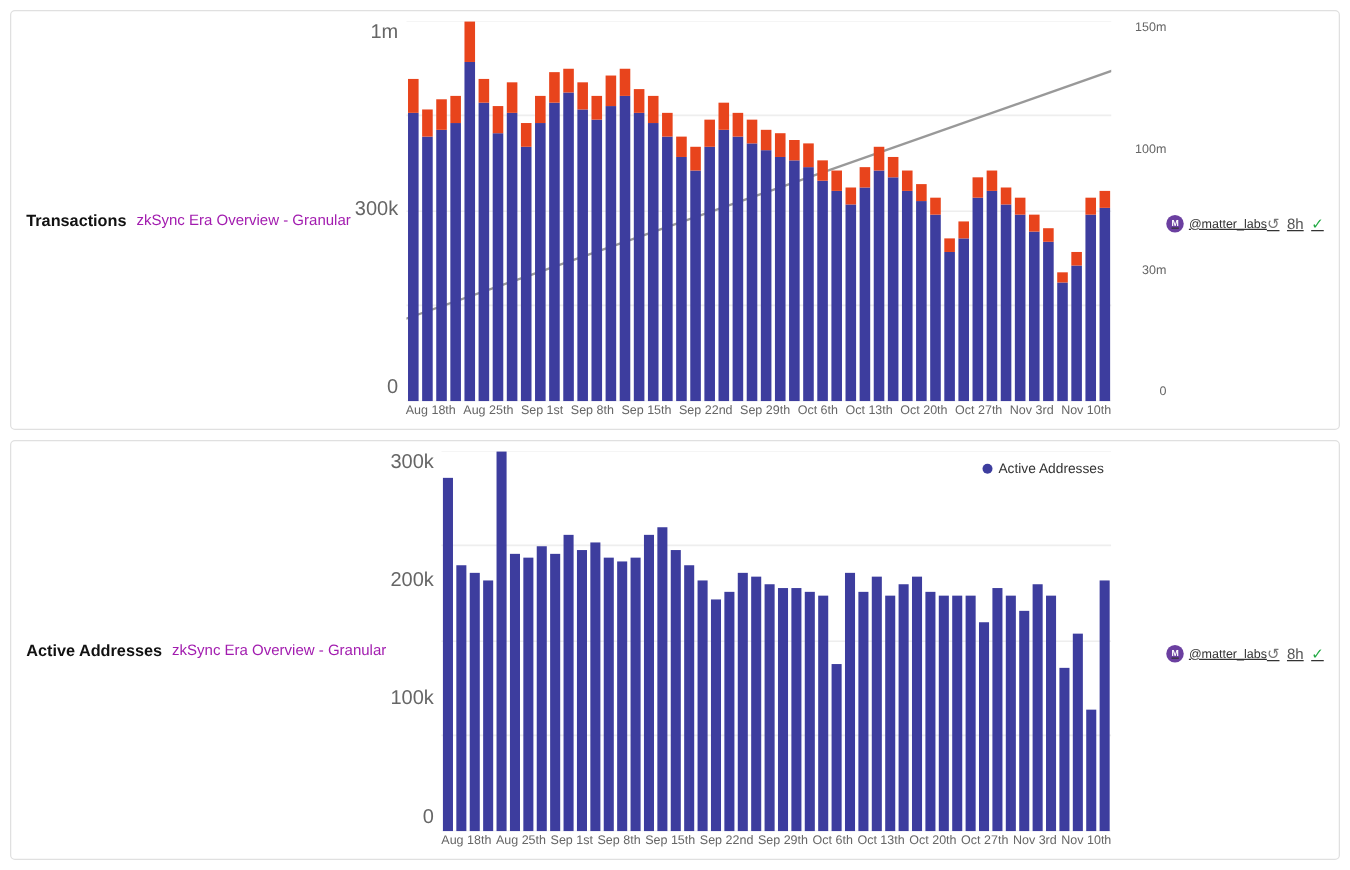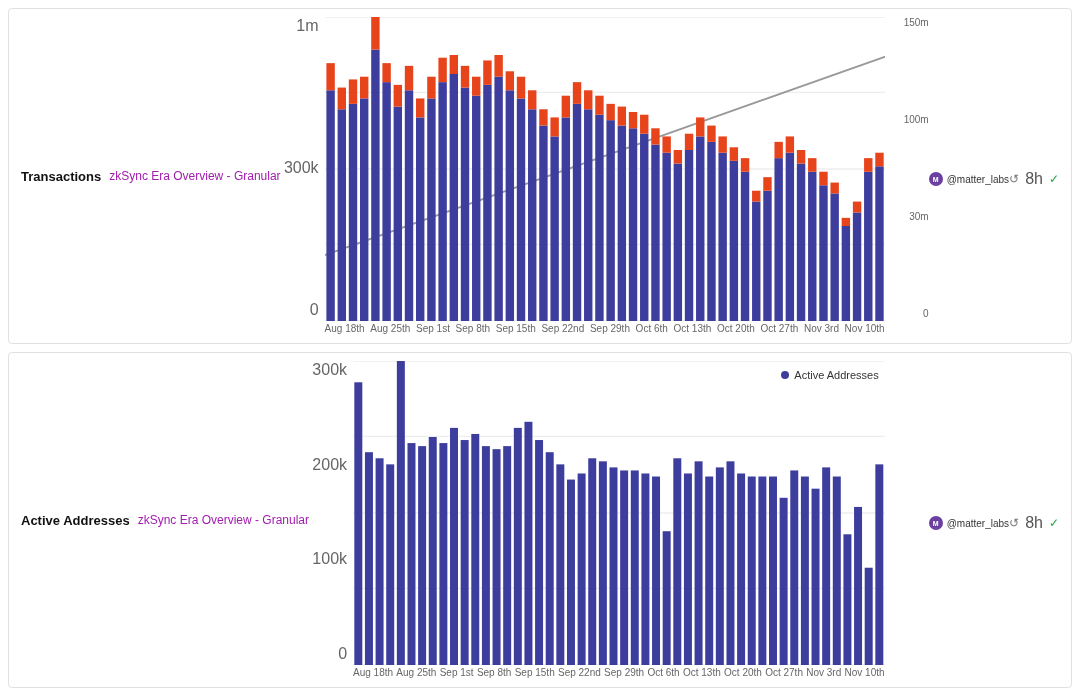--- a/index.html
+++ b/index.html
@@ -107,20 +107,21 @@
     .legend-dot {
       width: 8px;
       height: 8px;
       border-radius: 50%;
     }
     .footer-bar {
       display: flex;
       justify-content: flex-end;
       align-items: center;
       margin-top: 2px;
+      text-decoration: underline;
     }
     .matter-labs {
       display: flex;
       align-items: center;
       gap: 4px;
       font-size: 10px;
       color: #333;
     }
     .matter-logo {
       width: 14px;
@@ -140,21 +141,21 @@
       gap: 6px;
       font-size: 10px;
       color: #555;
     }
     .refresh-icon {
       color: #777;
       font-size: 12px;
     }
     .time-badge {
       color: #555;
-      font-size: 16px;
+      font-size: 12px;
     }
     .check-icon {
       color: #22aa44;
       font-size: 12px;
     }
     
     .grid-line {
       stroke: #eee;
       stroke-width: 1;
     }

